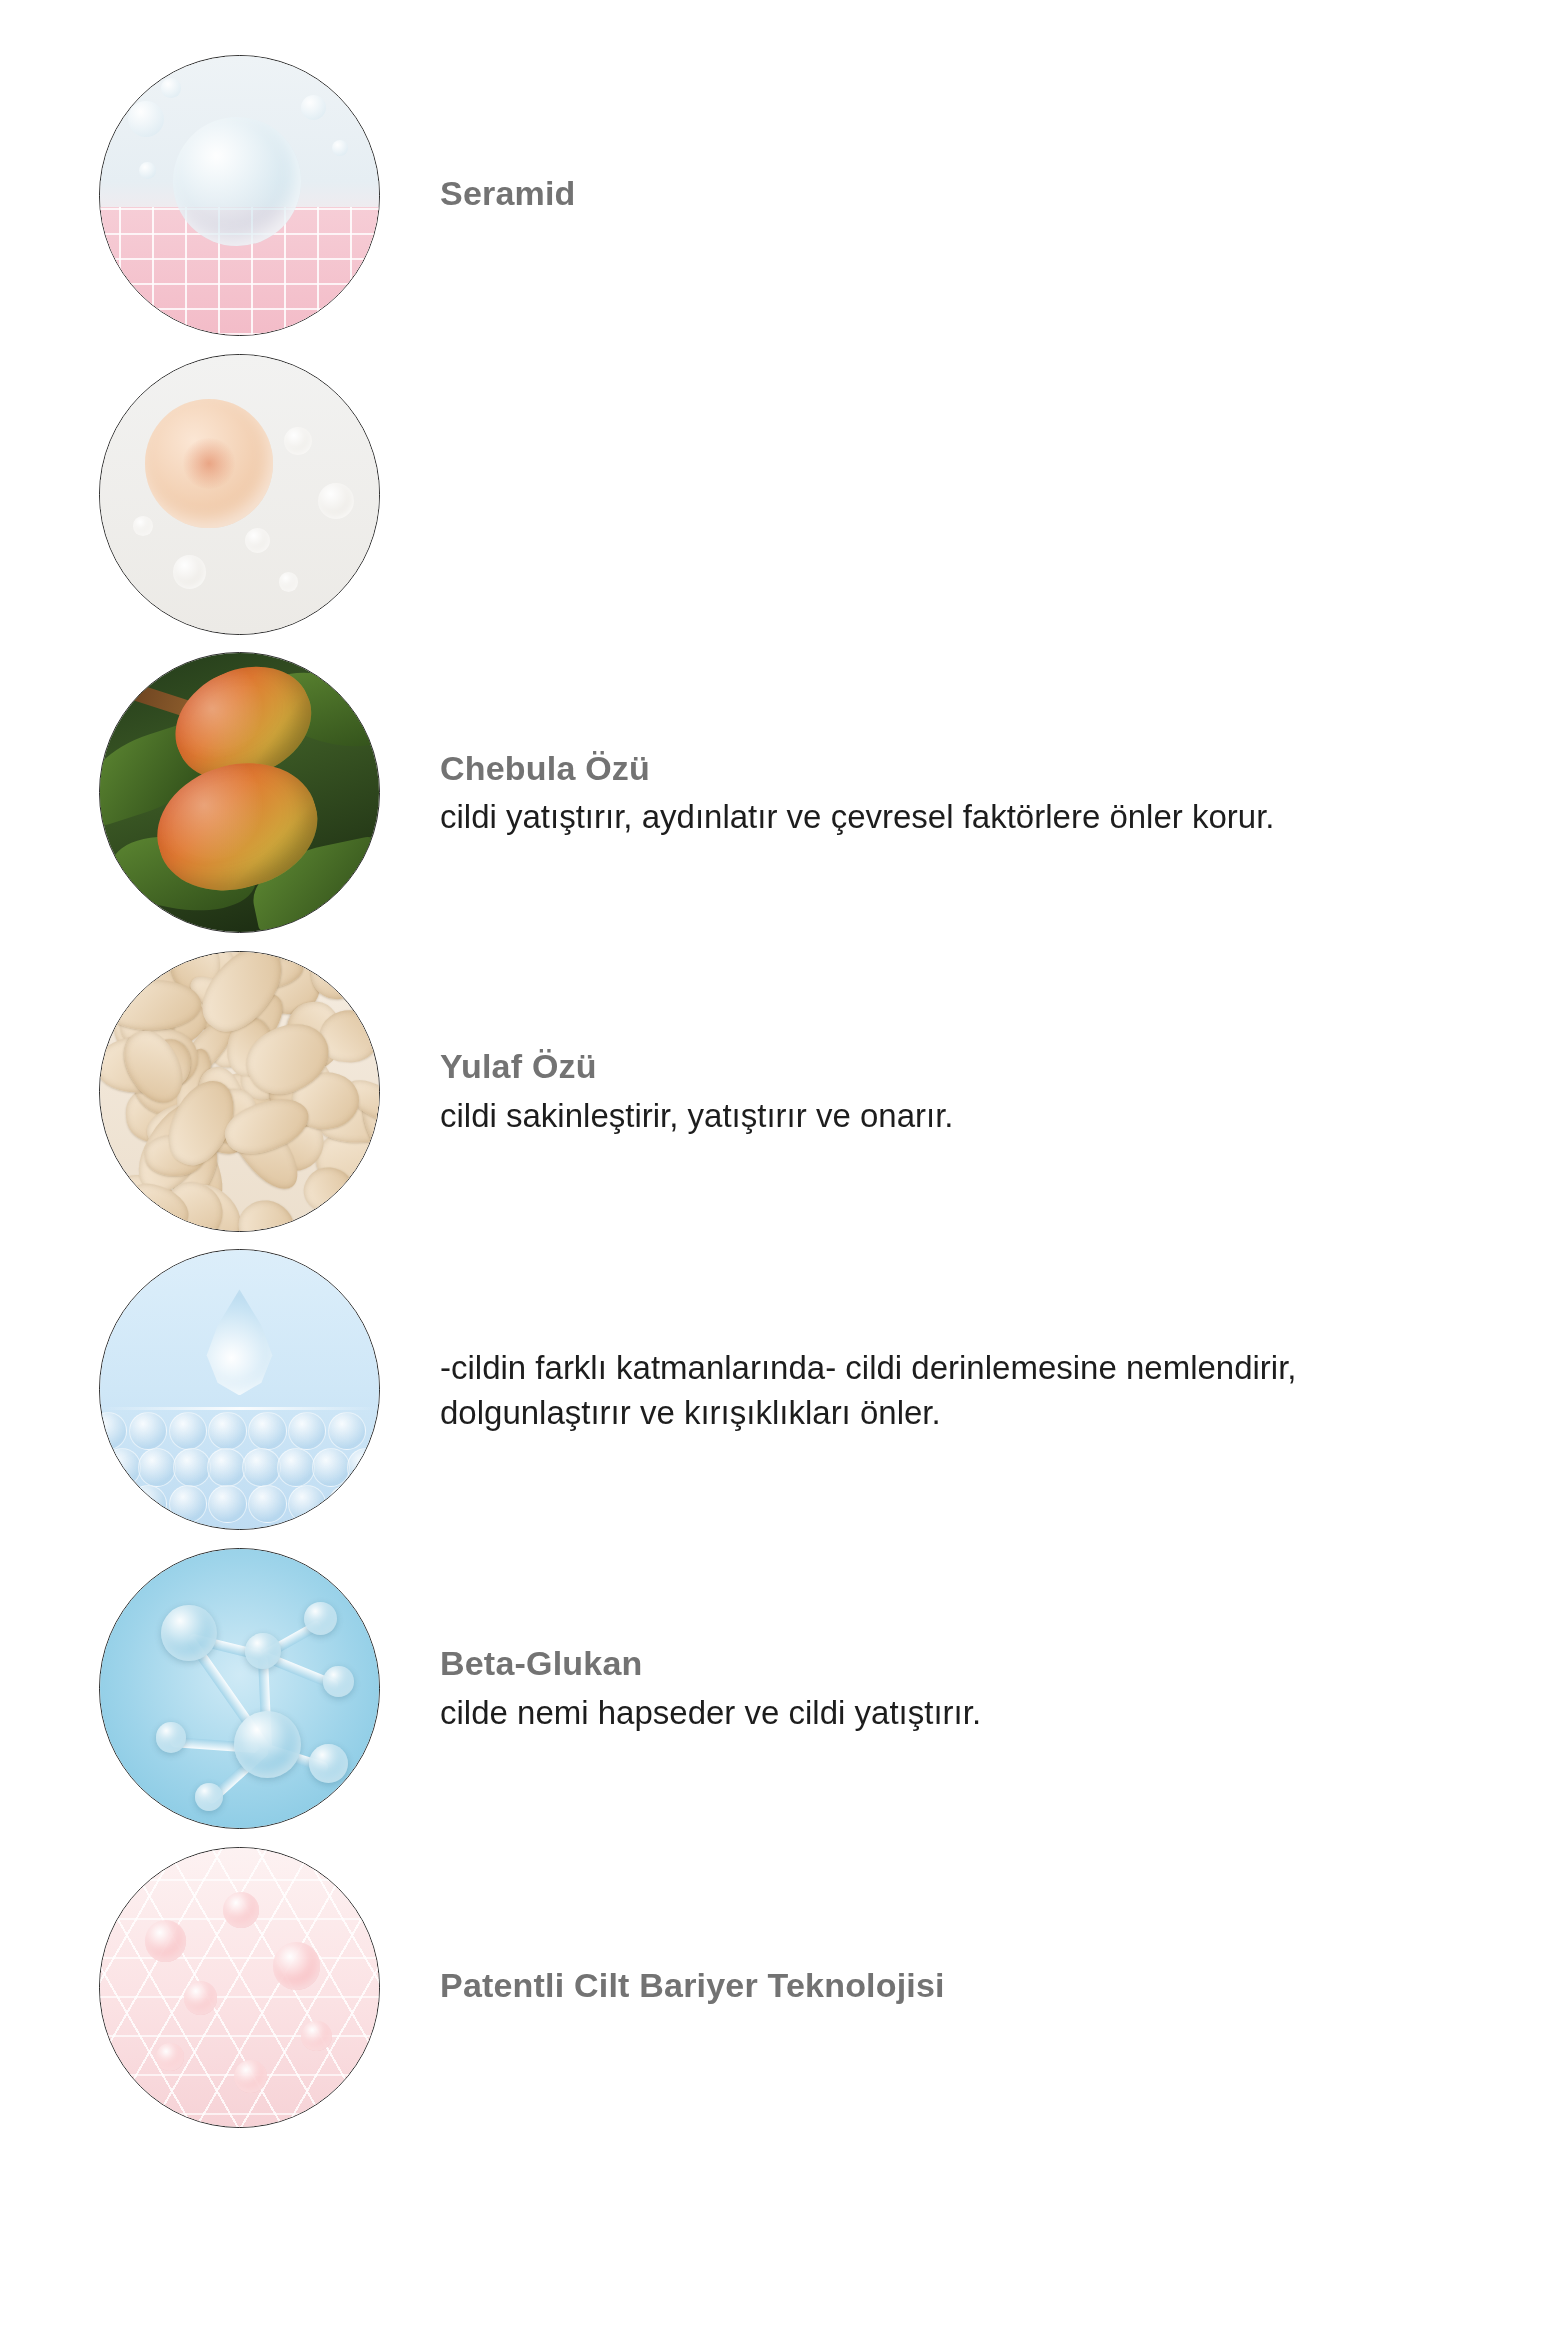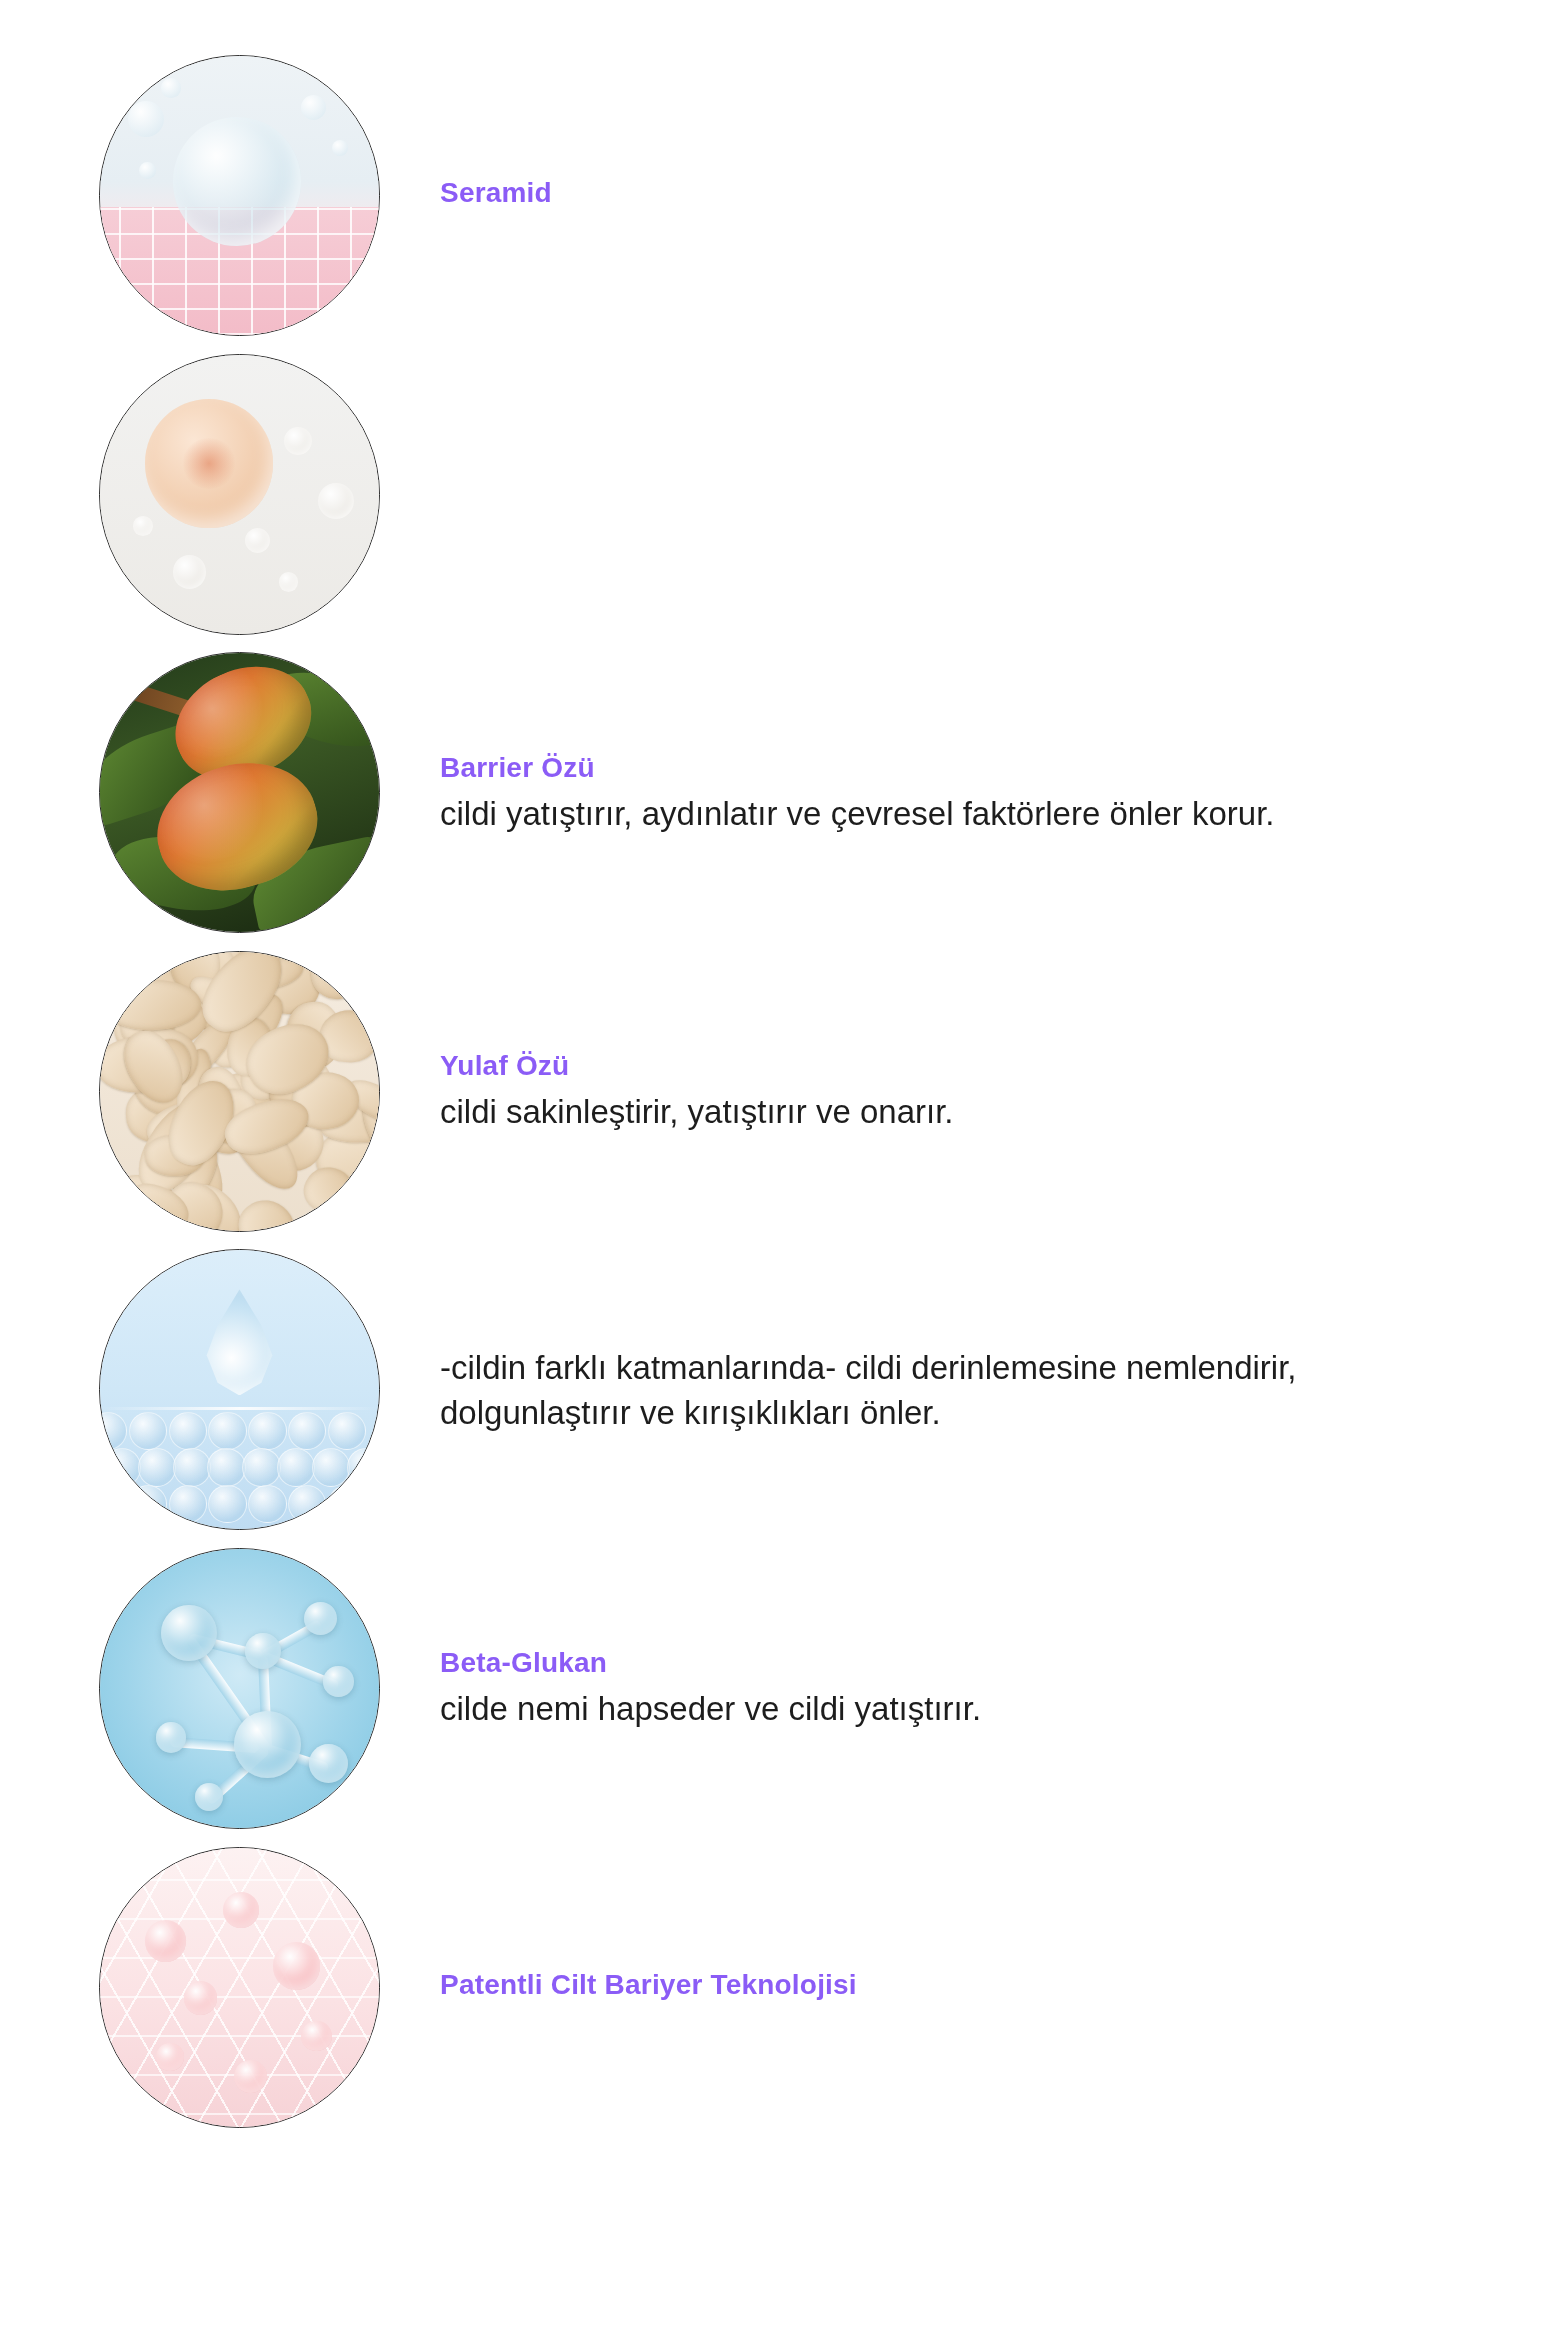--- a/index.html
+++ b/index.html
@@ -48,26 +48,26 @@
     inset: 0;
   }
 
   .text-block {
     flex: 1 1 auto;
     padding-left: 60px;
     padding-right: 59px;
   }
 
   .ing-title {
-    font-size: 28px;
+    font-size: 34px;
     font-weight: bold;
     letter-spacing: 0.2px;
     line-height: 1.32;
     margin: 0 0 3.9px 0;
-    color: #8b5cf6;
+    color: #737373;
   }
 
   .ing-desc {
     font-size: 33px;
     font-weight: 400;
     line-height: 1.37;
     margin: 0;
     color: #1d1d1d;
     max-width: 1005px;
   }
@@ -296,21 +296,21 @@
         <div class="leaf l1"></div>
         <div class="leaf l2"></div>
         <div class="leaf l3"></div>
         <div class="leaf l4"></div>
         <div class="stem"></div>
         <div class="fruit f1"></div>
         <div class="fruit f2"></div>
       </div>
     </div>
     <div class="text-block">
-      <p class="ing-title">Barrier Özü</p>
+      <p class="ing-title">Chebula Özü</p>
       <p class="ing-desc">cildi yatıştırır, aydınlatır ve çevresel faktörlere önler korur.</p>
     </div>
   </div>
 
   <div class="ingredient-row">
     <div class="thumb">
       <div class="art art-oat" id="oat-art">
           <div class="flake" style="width: 25.8083%; height: 17.8511%; left: 5.0856%; top: 17.9098%; transform: rotate(-10.2222deg);"></div>
           <div class="flake" style="width: 26.1277%; height: 11.0998%; left: 78.3716%; top: 51.7632%; transform: rotate(-16.0517deg);"></div>
           <div class="flake" style="width: 21.6888%; height: 20.9376%; left: 57.1144%; top: 1.50502%; transform: rotate(-0.260802deg);"></div>

